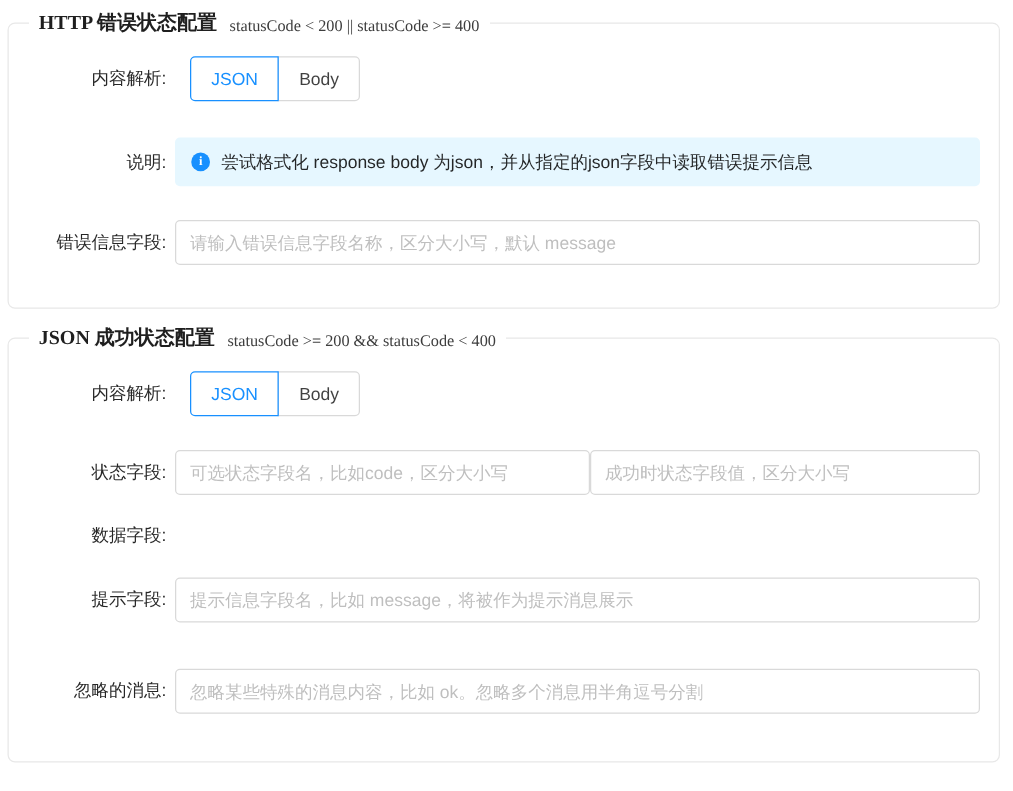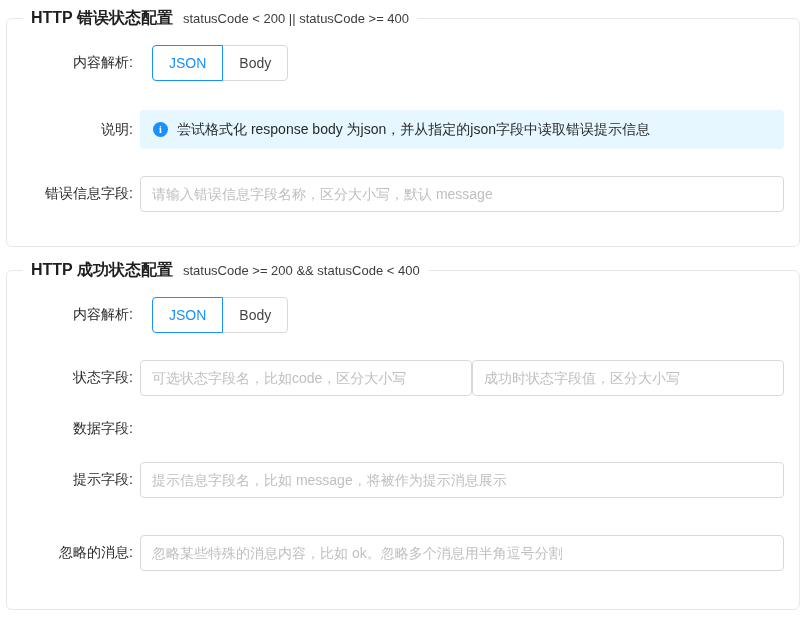--- a/index.html
+++ b/index.html
@@ -17,22 +17,23 @@
     padding: 0 15px 34px 0;
   }
   fieldset.section.second {
     margin-top: 13px;
     padding-bottom: 38px;
   }
   legend.section-legend {
     margin-left: 16px;
     padding: 0 8px;
     display: flex;
-    align-items: center;
+    align-items: flex-end;
     white-space: nowrap;
+    font-family: Liberation Serif, serif;
   }
   .section-title {
     font-size: 16px;
     font-weight: bold;
     color: #1f1f1f;
   }
   .section-condition {
     font-size: 13px;
     font-weight: normal;
     color: #3d3d3d;
@@ -152,21 +153,21 @@
   <div class="form-row">
     <div class="form-label">错误信息字段:</div>
     <div class="form-control">
       <input class="text-input" type="text" placeholder="请输入错误信息字段名称，区分大小写，默认 message" style="">
     </div>
   </div>
 </fieldset>
 
 <fieldset class="section second">
   <legend class="section-legend">
-    <span class="section-title">HTTP 成功状态配置</span>
+    <span class="section-title">JSON 成功状态配置</span>
     <span class="section-condition">statusCode &gt;= 200 &amp;&amp; statusCode &lt; 400</span>
   </legend>
 
   <div class="form-row first">
     <div class="form-label">内容解析:</div>
     <div class="form-control">
       <div class="radio-group">
         <div class="radio-btn first selected">JSON</div>
         <div class="radio-btn last">Body</div>
       </div>

